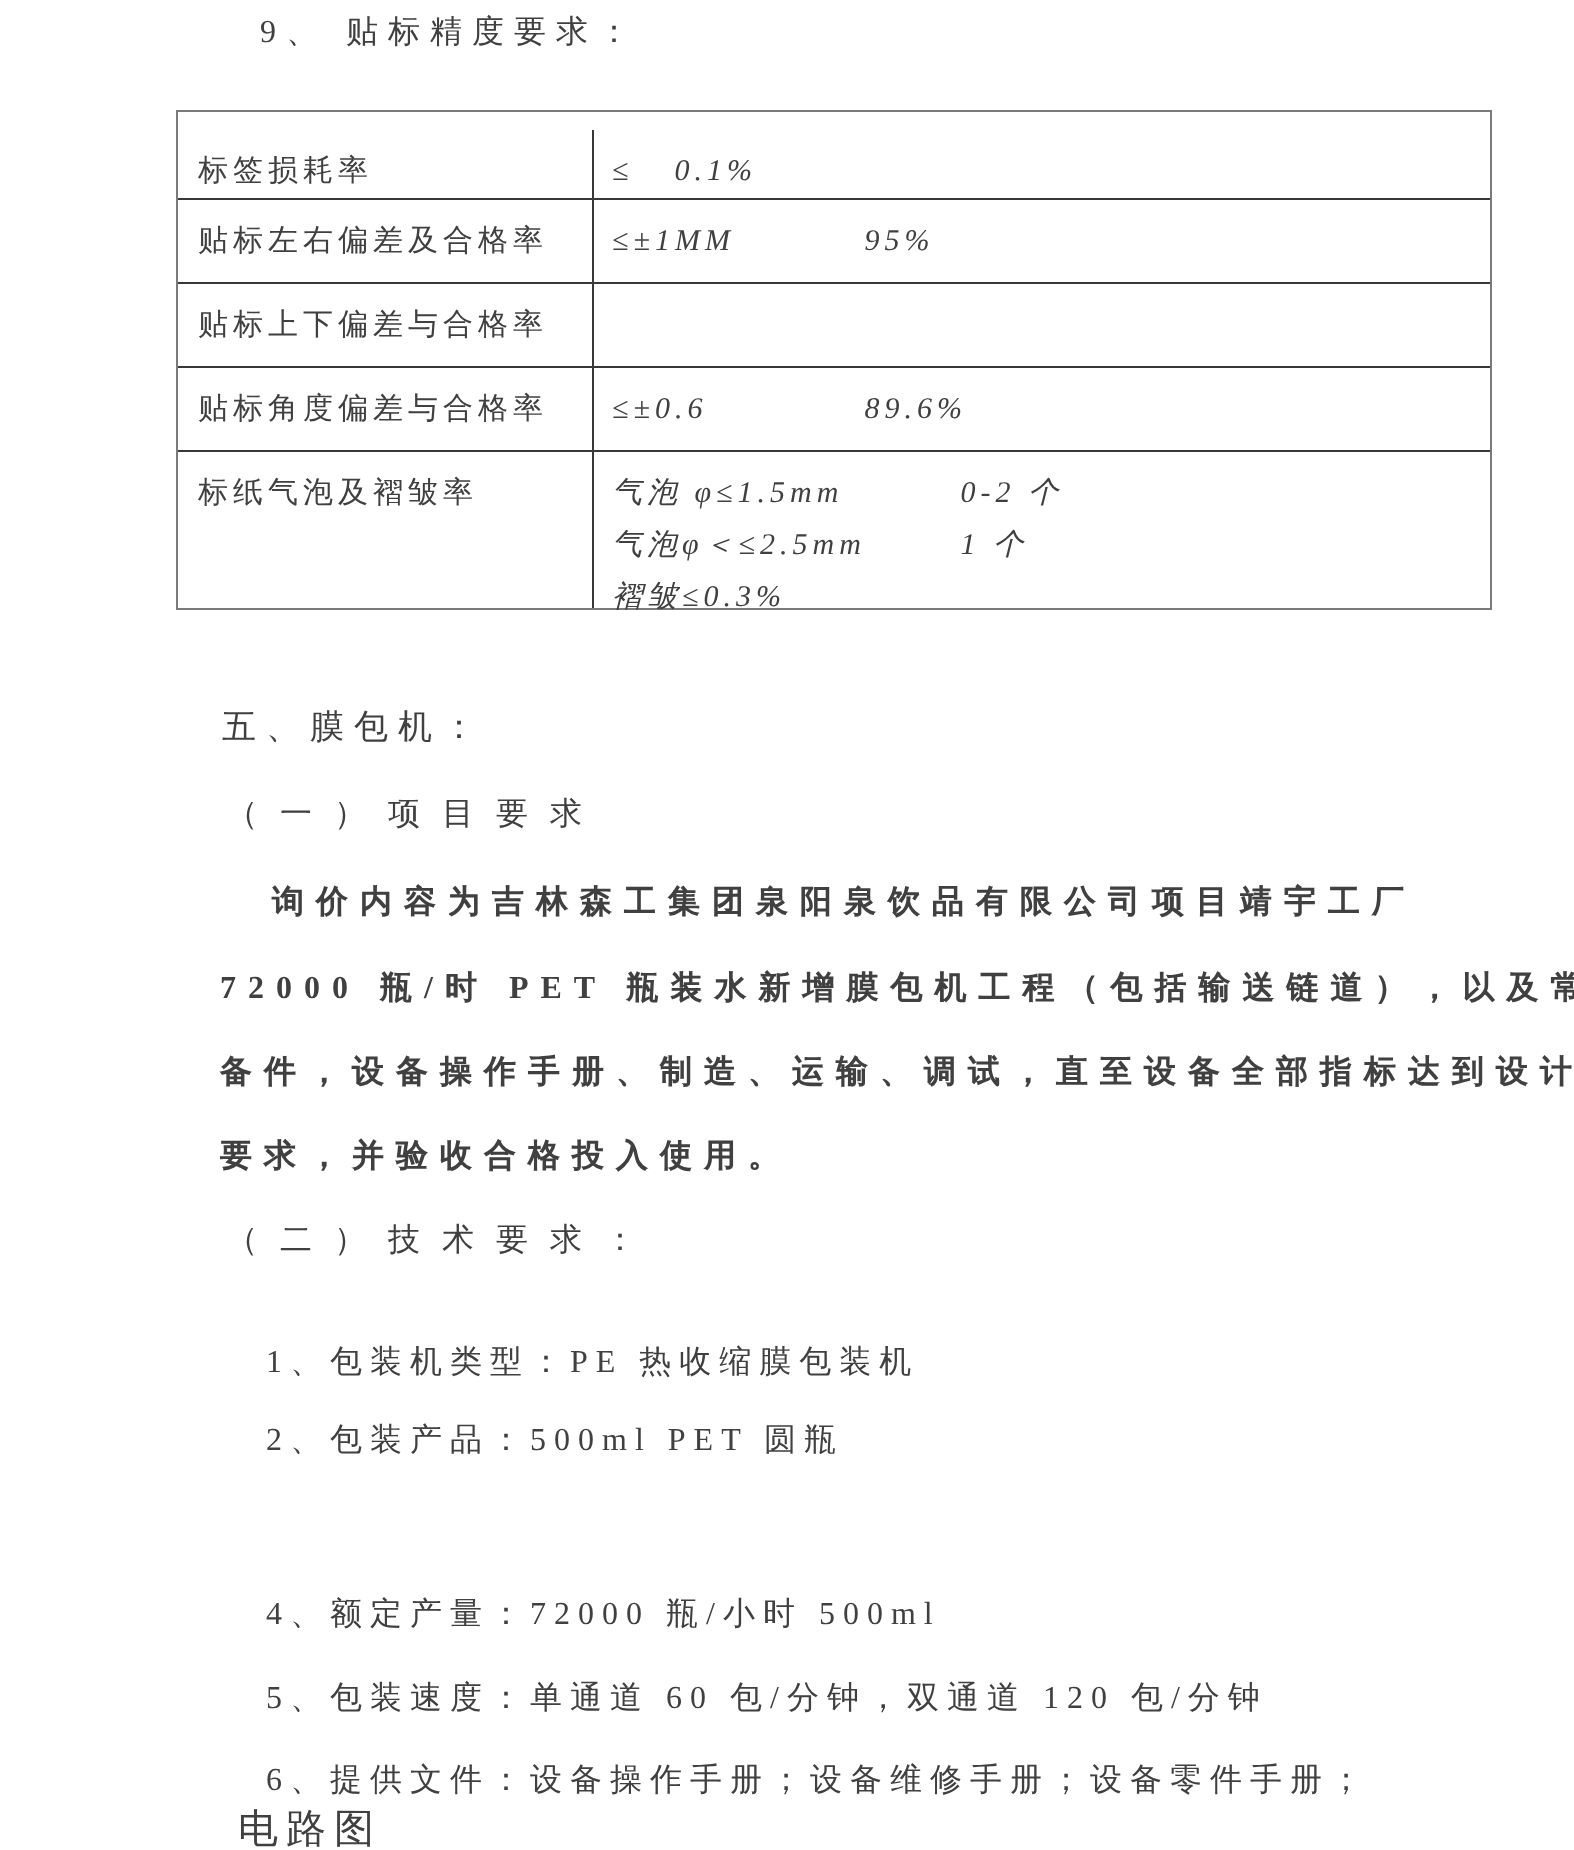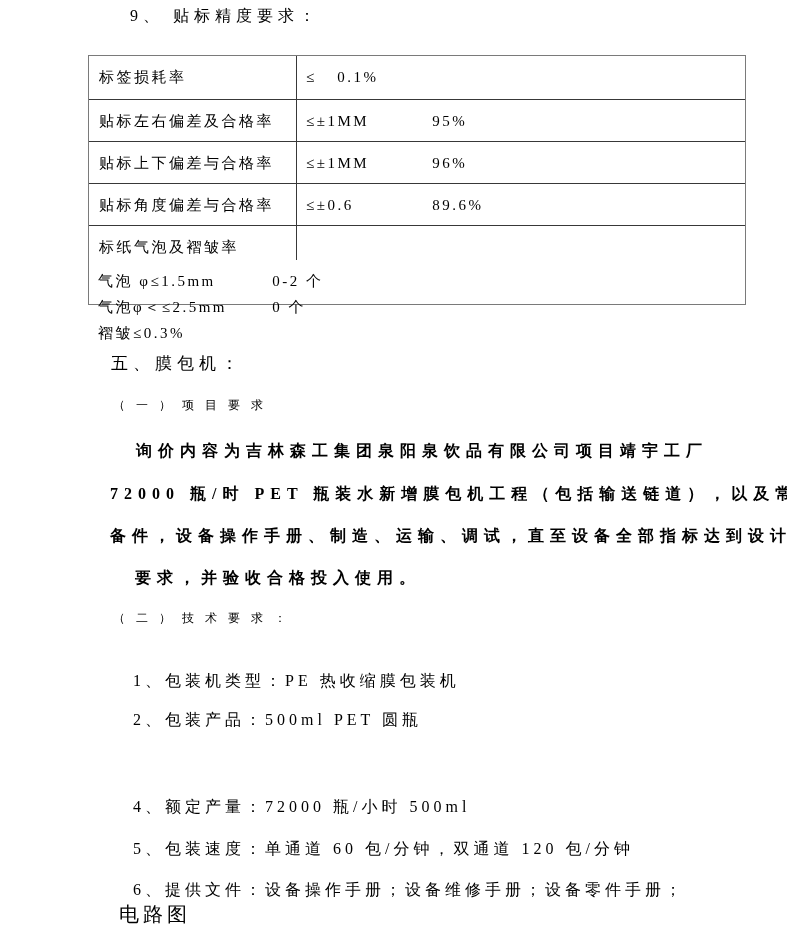--- a/index.html
+++ b/index.html
@@ -1,62 +1,62 @@
 <!DOCTYPE html>
 <html><head>
 <meta charset="utf-8">
 <style>
   html,body{margin:0;padding:0;background:#ffffff;}
   .page{
     position:relative;
     width:787px;height:925px;
     background:#ffffff;
     font-family:"Liberation Serif","DejaVu Serif",serif;
-    color:#000000;
+    color:#404040;
     overflow:hidden;
   }
   .abs{position:absolute;white-space:nowrap;}
 
   
   .h9{left:130px;top:6px;font-size:16px;letter-spacing:5px;}
   .s5{left:111px;top:352px;font-size:17px;letter-spacing:5px;font-weight:normal;
       font-family:"Liberation Sans","DejaVu Sans",sans-serif;}
-  .subhead{font-size:12px;letter-spacing:11px;}
+  .subhead{font-size:16px;letter-spacing:11px;}
   .sub1{left:113px;top:397px;}
   .sub2{left:113px;top:610px;}
   .pline{font-size:16px;letter-spacing:6px;font-weight:bold;}
   .p1{left:136px;top:441px;}
   .p2{left:110px;top:484px;}
   .p3{left:110px;top:526px;}
-  .p4{left:110px;top:568px;margin-left:25px;}
+  .p4{left:110px;top:568px;}
   .item{font-size:16px;letter-spacing:4px;margin-top:18px;}
   .i1{left:133px;top:653px;}
   .i2{left:133px;top:692px;text-align:right;}
   .i3{left:133px;top:737px;}
   .i4{left:133px;top:779px;}
   .i5{left:133px;top:821px;}
   .i6{left:133px;top:862px;}
   .tail{left:119px;top:901px;font-size:20px;letter-spacing:4px;}
 
   
   .spec-table{
     position:absolute;left:88px;top:55px;width:658px;
     border:1px solid #7a7a7a;
     box-sizing:border-box;
     background:#ffffff;
   }
   .trow{display:flex;box-sizing:border-box;}
   .trow + .trow{border-top:1px solid #383838;}
-  .trow.r1{height:43px;}
+  .trow.r1{height:43px;align-items:flex-end;}
   .trow.r2,.trow.r3,.trow.r4{height:42px;}
-  .trow.r5{height:79px;flex-direction:column;}
+  .trow.r5{height:79px;}
   .tcell{box-sizing:border-box;font-size:15px;letter-spacing:2.5px;line-height:26px;}
   .tcell.label{width:208px;border-right:1px solid #383838;padding:8px 4px 0 10px;}
   .tcell.value{flex:1;padding:8px 4px 0 9px;}
-  .vline{line-height:26px;}
+  .vline{line-height:26px;font-style:italic;}
   .vline .spec{display:inline-block;}
   .vline.small .spec{min-width:25px;}
   .vline.gap .spec{min-width:120px;}
   .vline.wide .spec{min-width:168px;}
 </style>
 </head>
 <body>
 
 <div class="page">
 
@@ -79,26 +79,20 @@
       <div class="tcell value">
         <div class="vline gap">
           <span class="spec">≤±1MM</span>
           <span class="rate">95%</span>
         </div>
       </div>
     </div>
 
     <div class="trow r3">
       <div class="tcell label">贴标上下偏差与合格率</div>
-      <div class="tcell value">
-        <div class="vline gap">
-          <span class="spec">≤±1MM</span>
-          <span class="rate">96%</span>
-        </div>
-      </div>
     </div>
 
     <div class="trow r4">
       <div class="tcell label">贴标角度偏差与合格率</div>
       <div class="tcell value">
         <div class="vline gap">
           <span class="spec">≤±0.6</span>
           <span class="rate">89.6%</span>
         </div>
       </div>
@@ -106,21 +100,21 @@
 
     <div class="trow r5">
       <div class="tcell label">标纸气泡及褶皱率</div>
       <div class="tcell value">
         <div class="vline wide">
           <span class="spec">气泡 φ≤1.5mm</span>
           <span class="rate">0-2 个</span>
         </div>
         <div class="vline wide">
           <span class="spec">气泡φ＜≤2.5mm</span>
-          <span class="rate">0 个</span>
+          <span class="rate">1 个</span>
         </div>
         <div class="vline wide">
           <span class="spec">褶皱≤0.3%</span>
           <span class="rate"></span>
         </div>
       </div>
     </div>
 
   </div>
 

